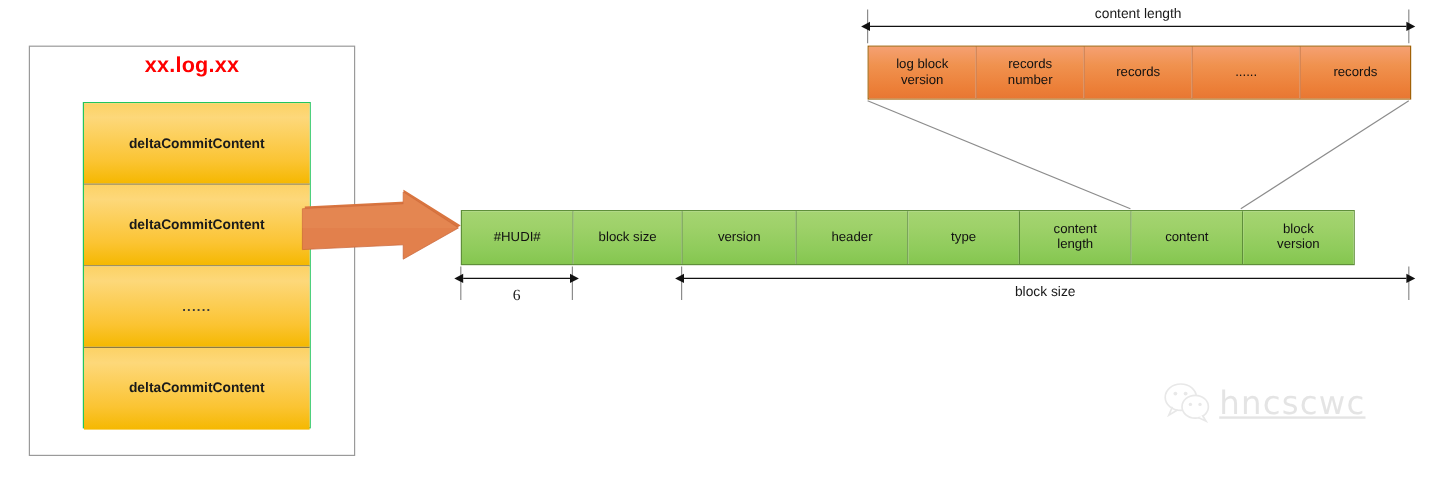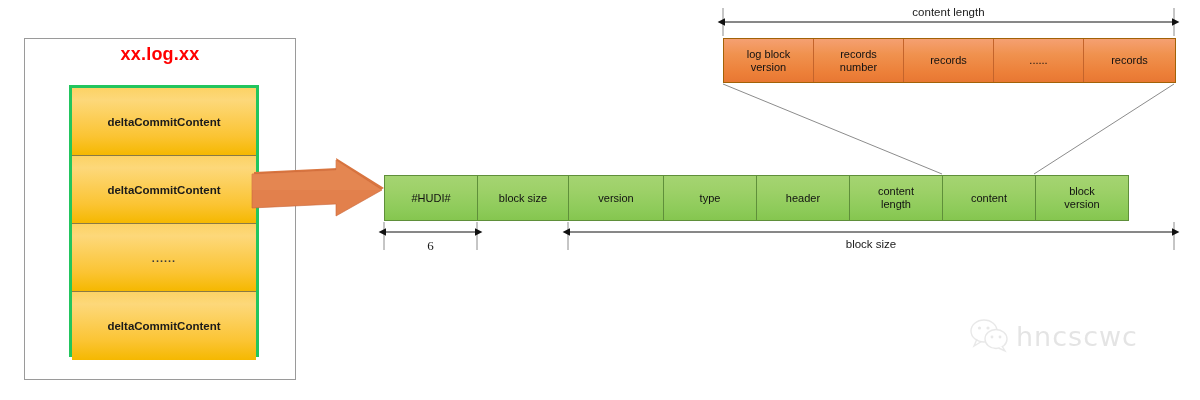--- a/index.html
+++ b/index.html
@@ -42,21 +42,21 @@
     font-size: 18px;
     font-weight: bold;
     letter-spacing: .2px;
   }
   .delta-stack {
     position: absolute;
     left: 69px;
     top: 85px;
     width: 190px;
     height: 272px;
-    border: 3px solid #22c55e;
+    border: 1px solid #22c55e;
     box-sizing: border-box;
   }
   .delta-cell {
     position: relative;
     height: 68px;
     box-sizing: border-box;
     border-bottom: 1px solid #8a7a44;
     background: linear-gradient(to bottom, #fcd265 0%, #fdd87a 18%, #fbc433 72%, #f5b800 100%);
     display: flex;
     align-items: center;
@@ -150,20 +150,21 @@
     display: flex;
     align-items: center;
     opacity: .30;
   }
   .watermark-text {
     font-size: 27px;
     color: #a8a8a8;
     letter-spacing: 1px;
     font-family: "DejaVu Sans", sans-serif;
     margin-left: 4px;
+    text-decoration: underline;
   }
 </style>
 </head>
 <body>
 
 <div class="canvas">
 
   <div class="logfile-box"></div>
   <div class="logfile-title">xx.log.xx</div>
   <div class="delta-stack" id="delta-stack">
@@ -192,24 +193,24 @@
       <div class="green-cell" style="width: 93px;">
         <span style="white-space: pre-line;">#HUDI#</span>
       </div>
       <div class="green-cell" style="width: 91px;">
         <span style="white-space: pre-line;">block size</span>
       </div>
       <div class="green-cell" style="width: 95px;">
         <span style="white-space: pre-line;">version</span>
       </div>
       <div class="green-cell" style="width: 93px;">
+        <span style="white-space: pre-line;">header</span>
+      </div>
+      <div class="green-cell" style="width: 93px;">
         <span style="white-space: pre-line;">type</span>
-      </div>
-      <div class="green-cell" style="width: 93px;">
-        <span style="white-space: pre-line;">header</span>
       </div>
       <div class="green-cell" style="width: 93px;">
         <span style="white-space: pre-line;">content
 length</span>
       </div>
       <div class="green-cell" style="width: 93px;">
         <span style="white-space: pre-line;">content</span>
       </div>
       <div class="green-cell" style="width: 92px;">
         <span style="white-space: pre-line;">block

